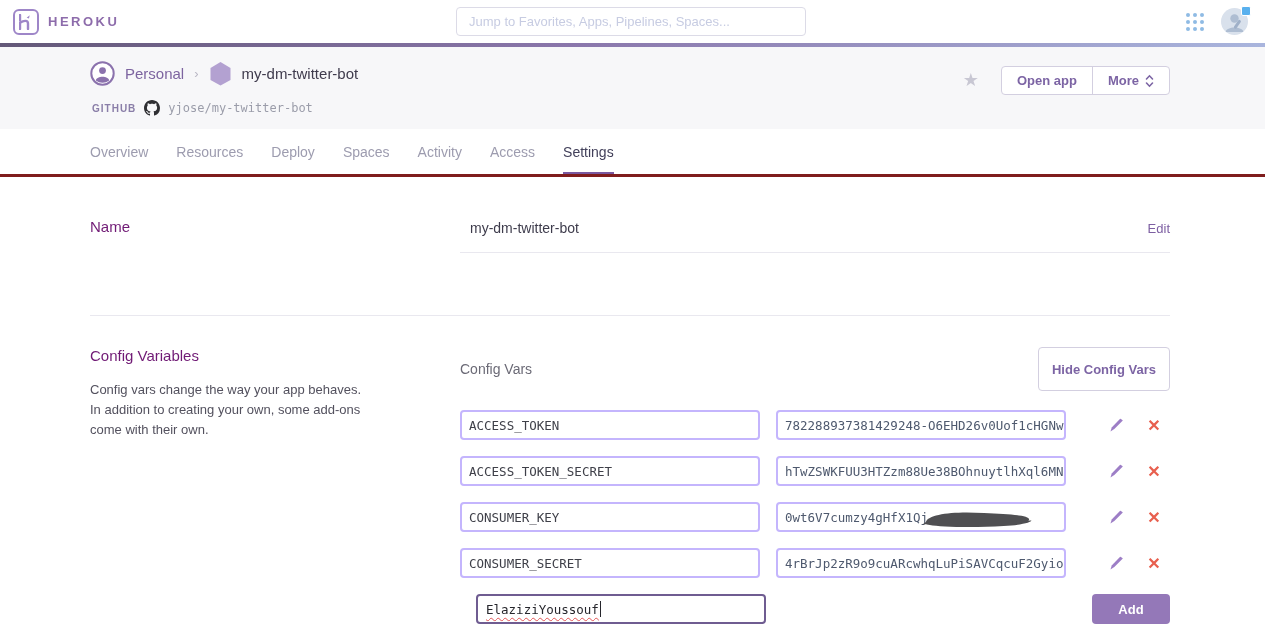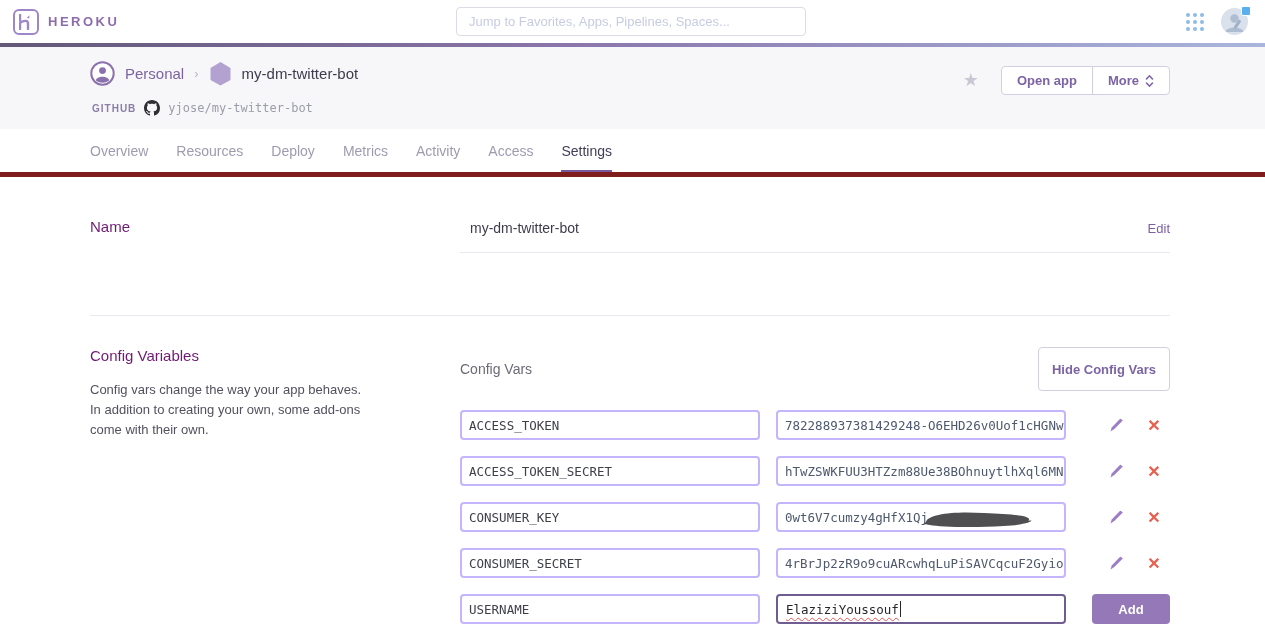--- a/index.html
+++ b/index.html
@@ -39,21 +39,21 @@
   .github-repo { color:#9b9daa; font-size:12px; }
   .header-actions { display:flex; align-items:flex-start; gap:22px; padding-top:5px; }
   .star-icon { color:#c8c7d3; font-size:18px; line-height:28px; cursor:pointer; }
   .btn-group { display:flex; border:1px solid #d3cfe0; border-radius:4px; background:#fff; height:29px; }
   .btn-group button { background:none; border:none; color:#7c64a4; font-size:13px; font-weight:bold;
                       padding:0 15px; cursor:pointer; display:flex; align-items:center; gap:6px;
                       font-family:"Liberation Sans",sans-serif; }
   .btn-group button + button { border-left:1px solid #d3cfe0; }
 
   
-  .tabs { height:48px; background:#fff; border-bottom:5px solid #7f1d1d; display:flex;
+  .tabs { height:48px; background:#fff; border-bottom:3px solid #7f1d1d; display:flex;
           align-items:stretch; gap:28px; padding-left:90px; }
   .tab { display:flex; align-items:center; color:#9d9caf; font-size:14px; cursor:pointer;
          border-bottom:2px solid transparent; padding-top:2px; }
   .tab.active { color:#42405a; border-bottom-color:#79589f; }
 
   
   .section { display:flex; padding:0 95px 0 90px; }
   .label-col { width:370px; flex-shrink:0; }
   .value-col { flex:1; min-width:0; }
   .section-title { color:#701a75; font-size:15px; font-weight:normal; }
@@ -168,21 +168,21 @@
         </svg>
       </button>
     </div>
   </div>
 </div>
 
 <nav class="tabs">
   <span class="tab">Overview</span>
   <span class="tab">Resources</span>
   <span class="tab">Deploy</span>
-  <span class="tab">Metrics</span>
+  <span class="tab">Spaces</span>
   <span class="tab">Activity</span>
   <span class="tab">Access</span>
   <span class="tab active">Settings</span>
 </nav>
 
 <section class="section name-section">
   <div class="label-col">
     <h3 class="section-title">Name</h3>
   </div>
   <div class="value-col">
@@ -257,21 +257,20 @@
         <button class="pencil-btn">
           <svg width="16" height="16" viewBox="0 0 16 16">
               <path d="M1.5 14.5 l1.2-4 8.2-8.6 c.6-.6 2.4 1 2.9 1.7 l-8.5 8.5 z" fill="#9d7ec6"></path>
             </svg>
         </button>
         <button class="x-btn">✕</button>
       </div>
     </div>
 
     <div class="var-row">
-      <div class="kv-box key-box mono">USERNAME</div>
       <div class="kv-box val-box focused mono">
         <span class="typed">ElaziziYoussouf</span>
         <span class="caret"></span>
       </div>
       <button class="btn-add">Add</button>
     </div>
 
   </div>
 </section>
 

